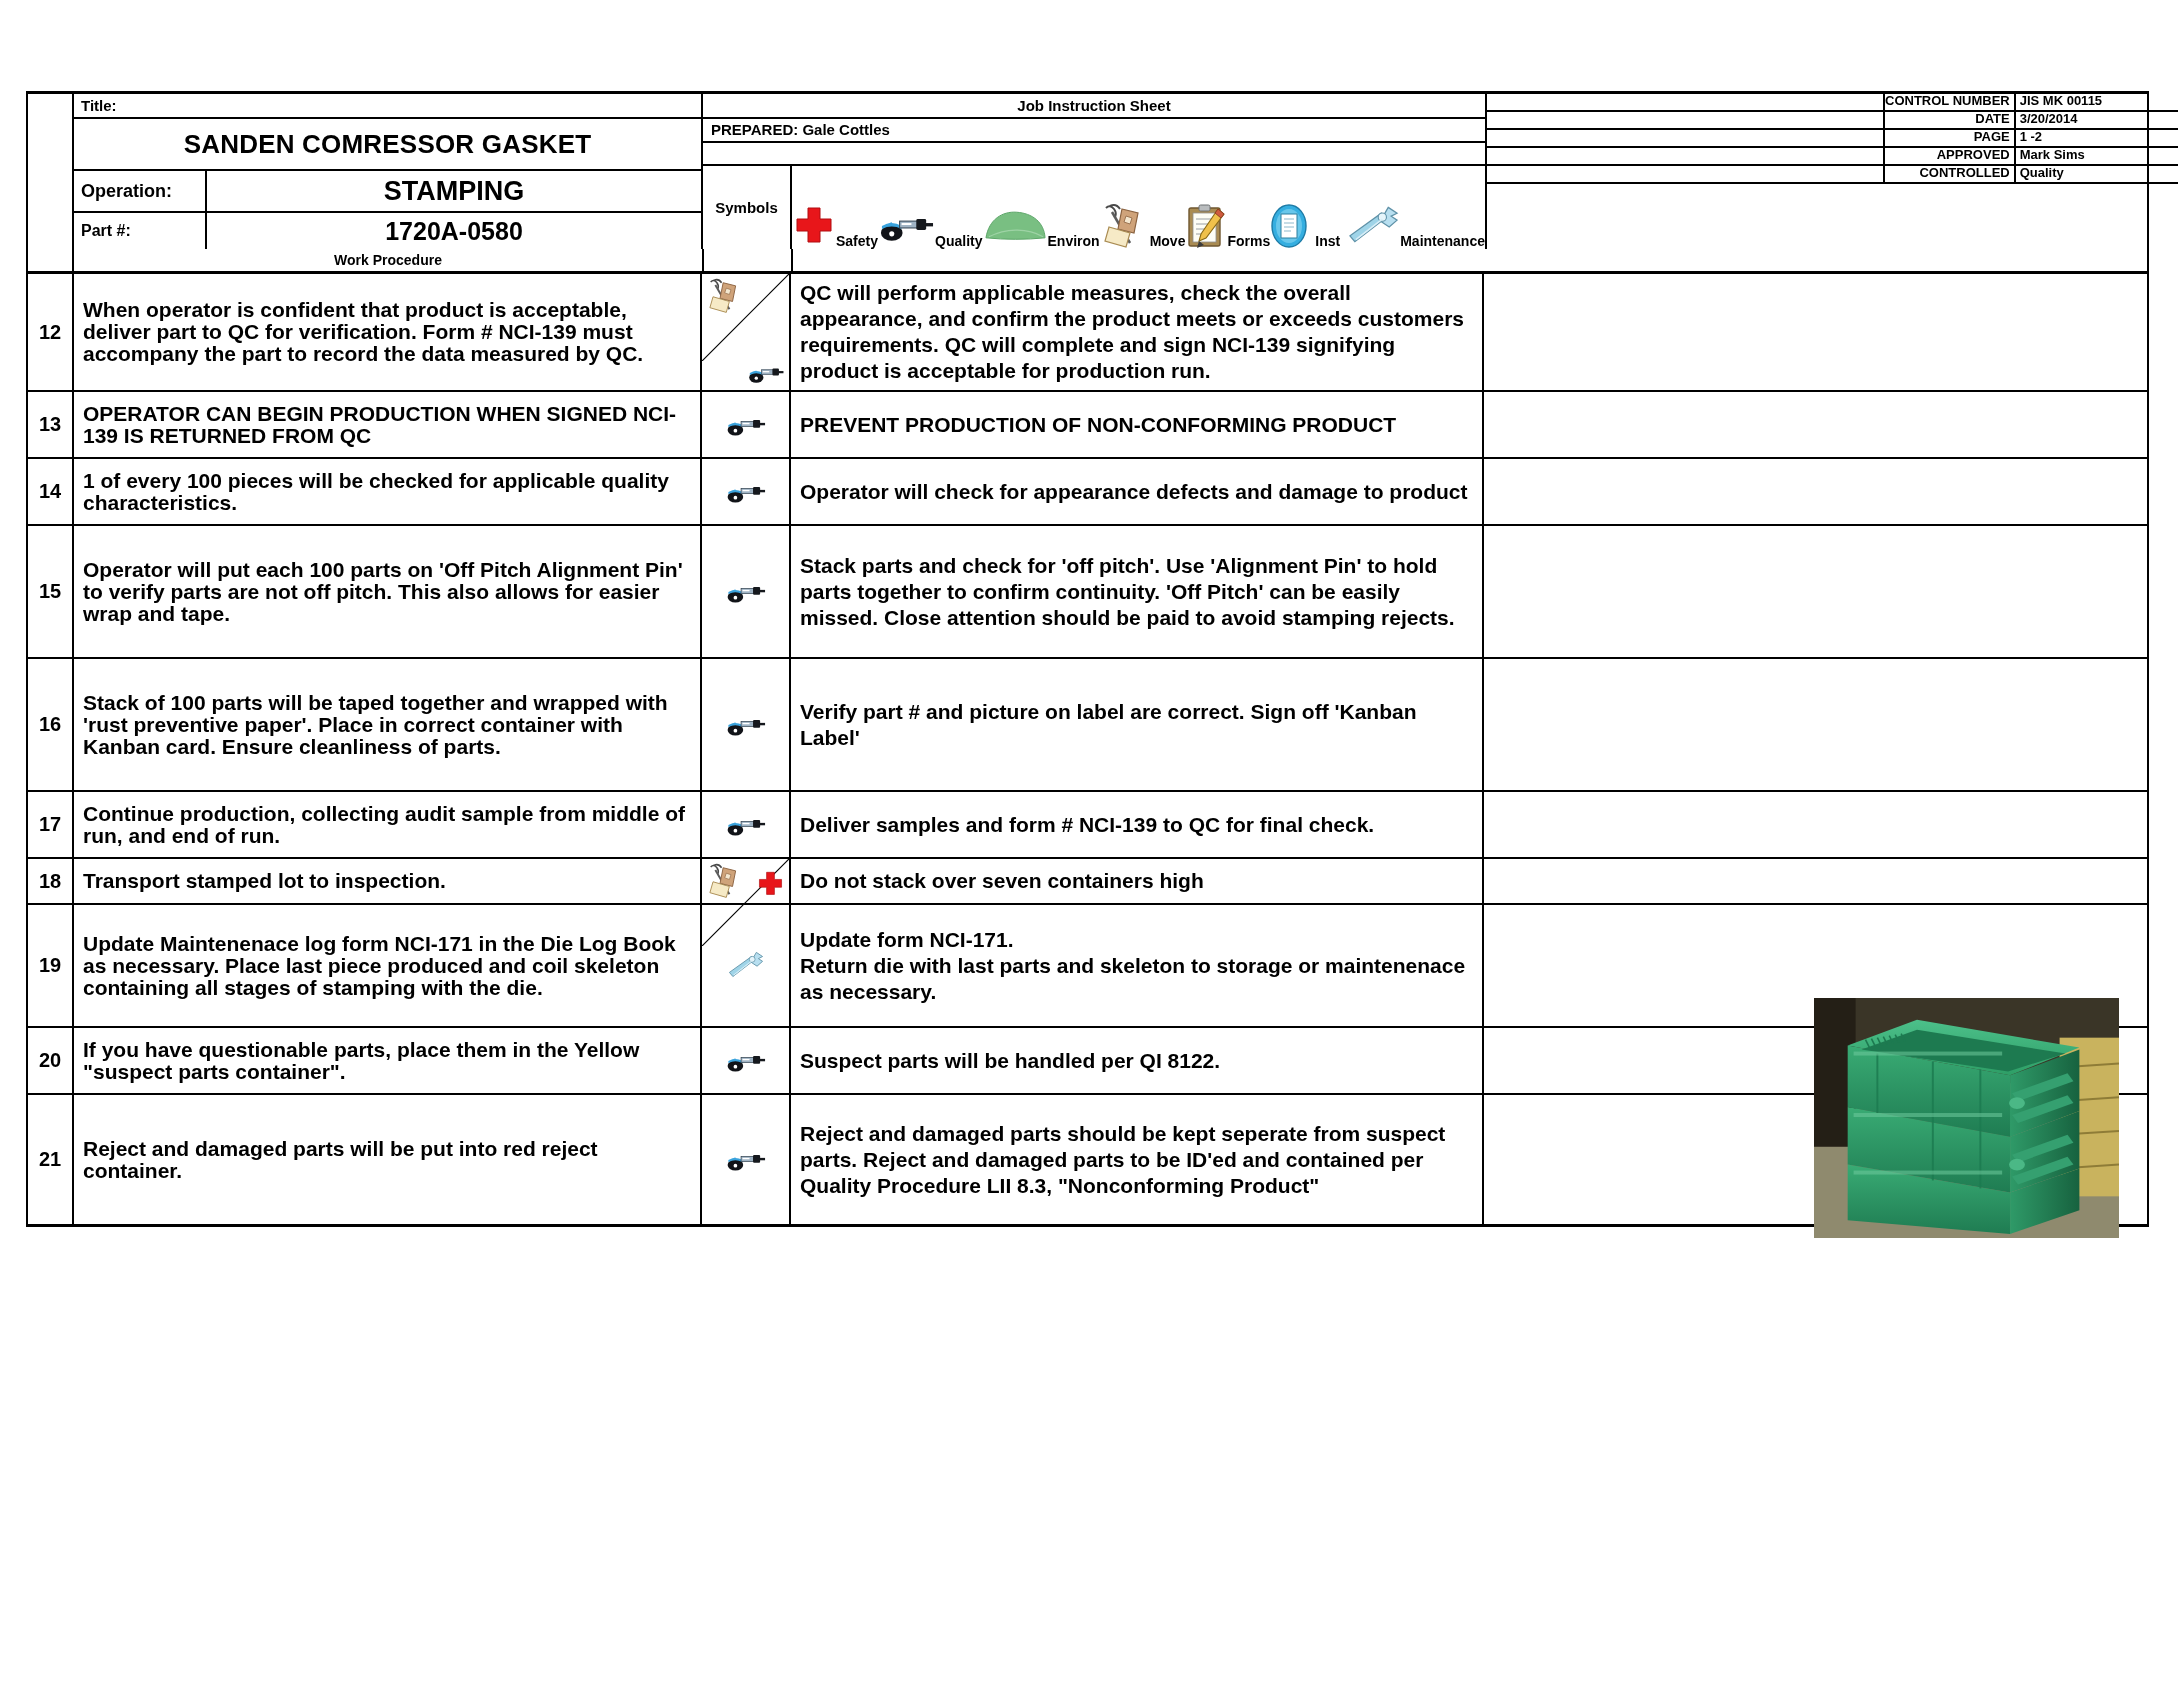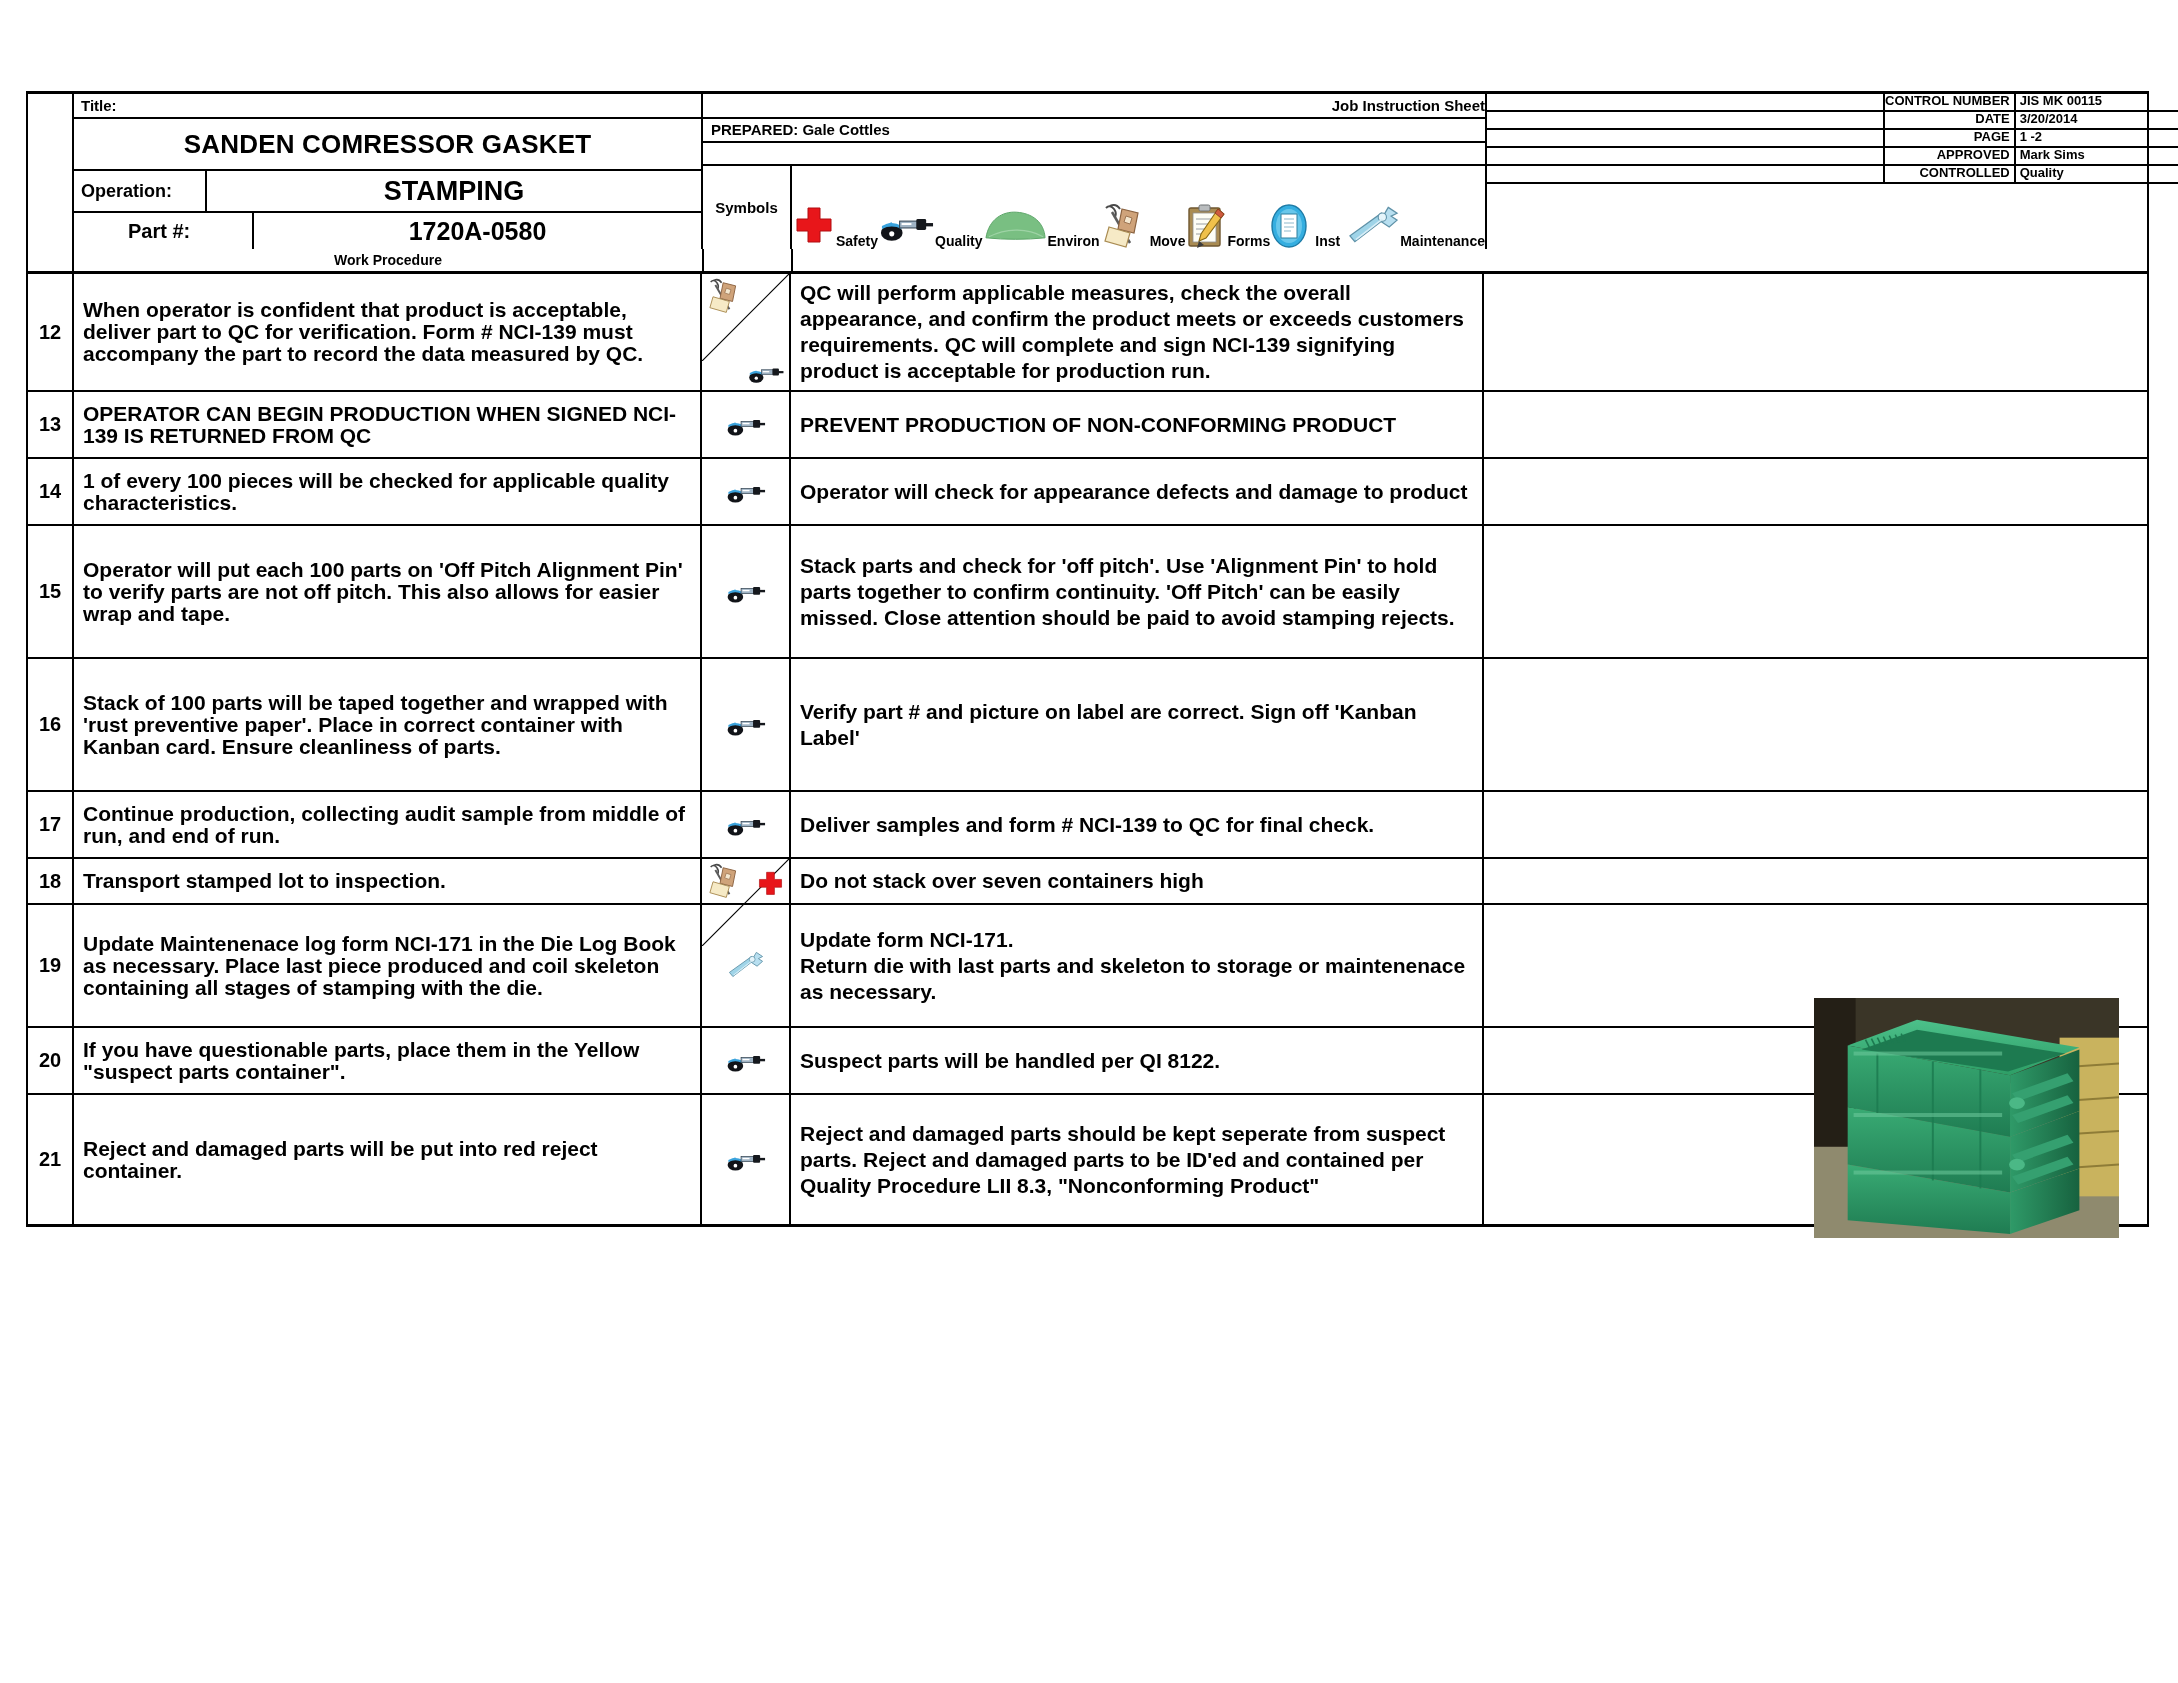--- a/index.html
+++ b/index.html
@@ -90,25 +90,24 @@
     font-weight: bold;
     line-height: 40px;
   }
   .pn-row {
     display: flex;
     height: 36px;
   }
   .pn-label {
     flex: 0 0 124px;
     border-right: 2px solid #000;
-    font-size: 20px;
+    font-size: 16px;
     font-weight: bold;
     line-height: 36px;
     padding-left: 7px;
-    margin-left: 47px;
   }
   .pn-value {
     flex: 1 1 auto;
     text-align: center;
     font-size: 25px;
     font-weight: bold;
     line-height: 36px;
   }
 
   
@@ -117,21 +116,21 @@
     width: 782px;
     border-right: 2px solid #000;
     display: flex;
     flex-direction: column;
   }
   .jis-title {
     height: 23px;
     line-height: 23px;
     font-size: 15px;
     font-weight: bold;
-    text-align: right;
+    text-align: center;
     border-bottom: 2px solid #000;
   }
   .prepared {
     height: 22px;
     line-height: 22px;
     font-size: 15px;
     font-weight: bold;
     padding-left: 8px;
     border-bottom: 2px solid #000;
   }

